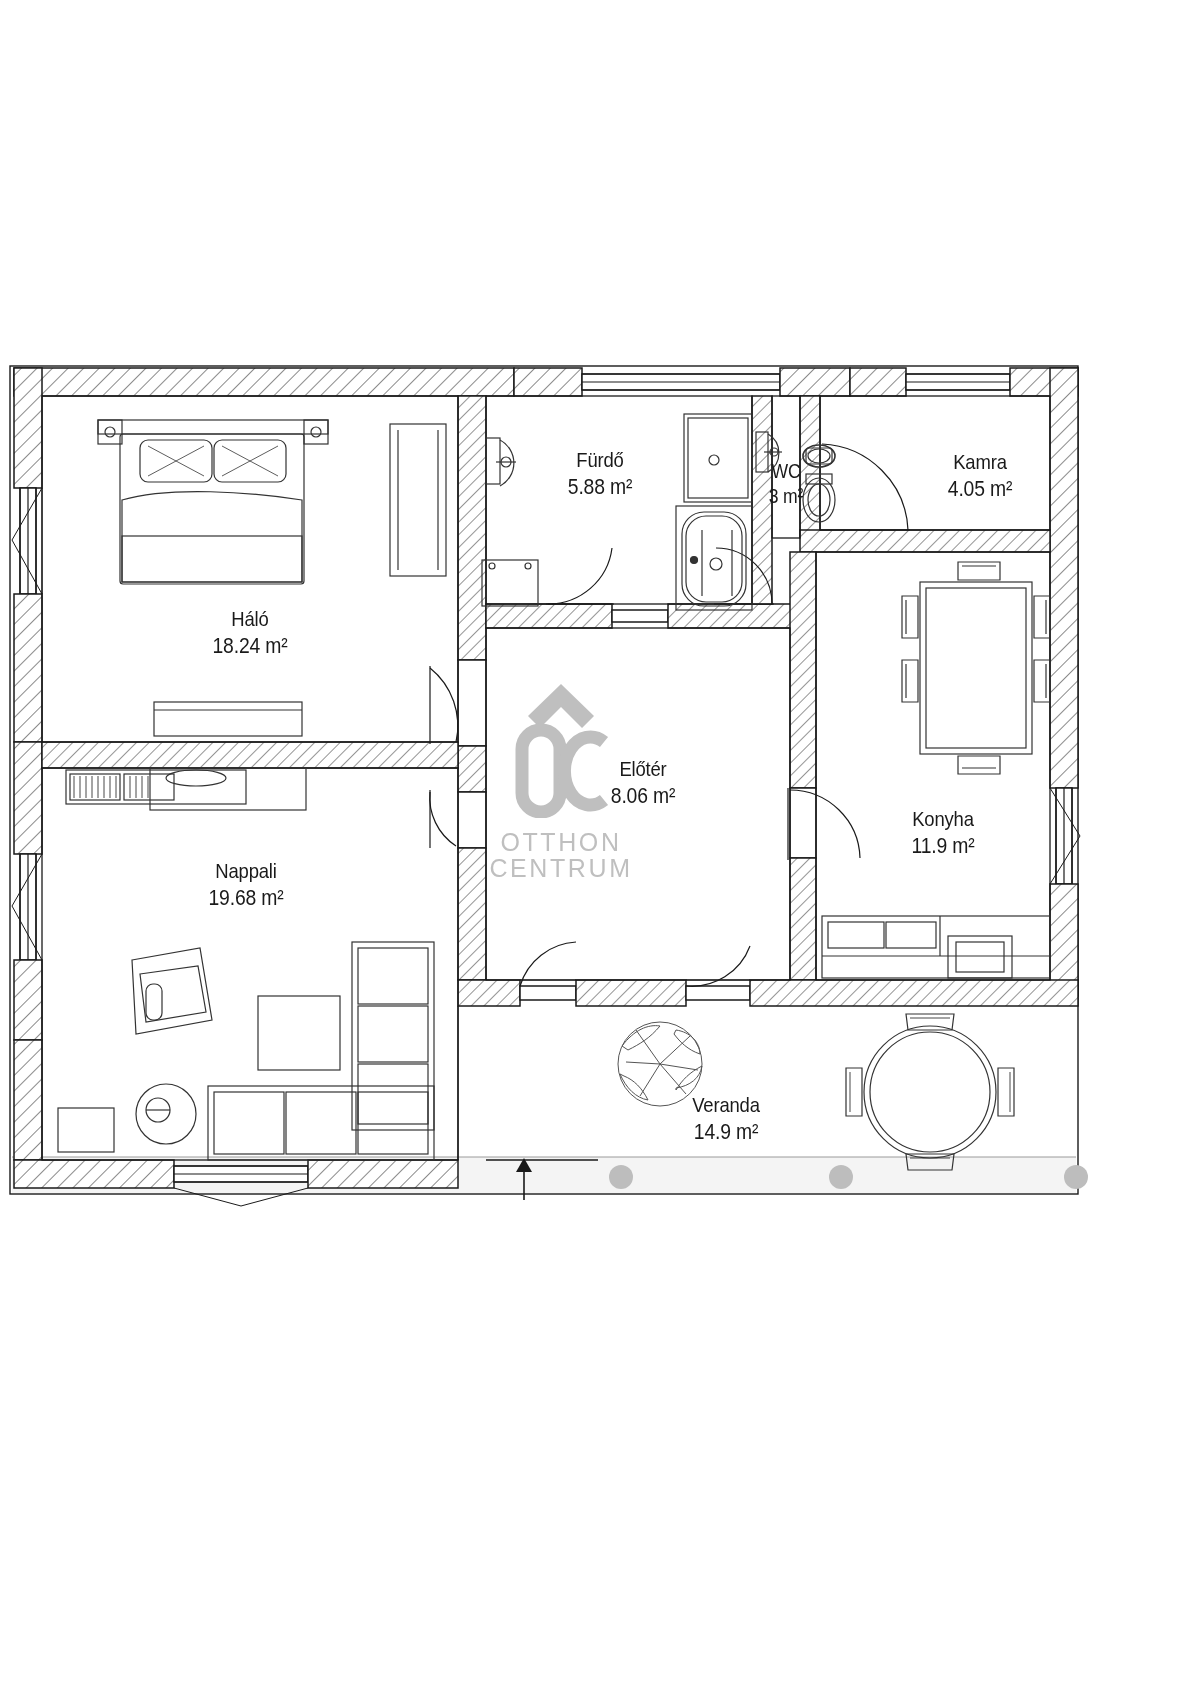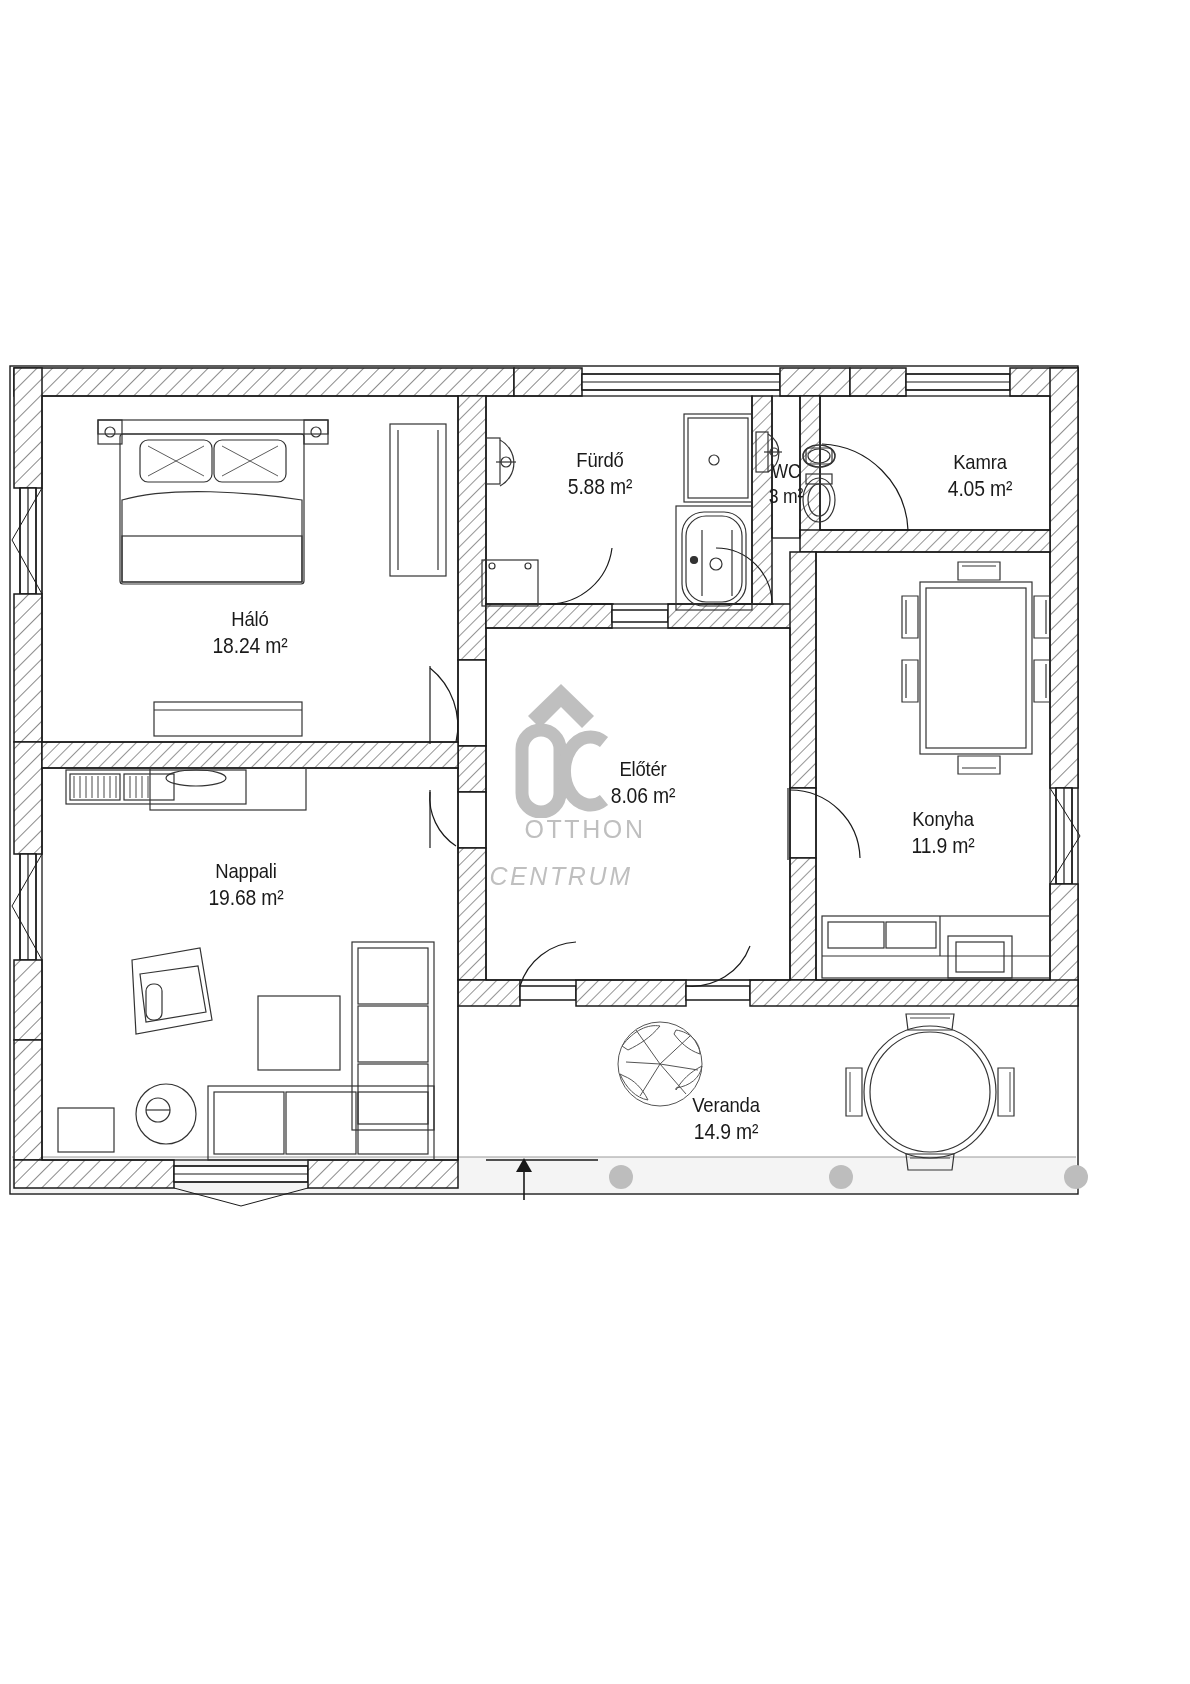--- a/index.html
+++ b/index.html
@@ -29,22 +29,22 @@
     left:486px;top:668px;
     width:150px;height:232px;
     pointer-events:none;
   }
   #wm-word1,#wm-word2{
     position:absolute;left:0;width:150px;
     text-align:center;color:#bfbfbf;
     font-family:"Liberation Sans",sans-serif;
     font-size:25px;letter-spacing:2.6px;font-weight:400;
   }
-  #wm-word1{top:147px;margin-left:24px;}
-  #wm-word2{top:194px;font-style:italic;}
+  #wm-word1{top:160px;}
+  #wm-word2{top:186px;}
 </style>
 </head>
 <body>
 
 <svg id="plan" viewBox="0 0 1190 1684">
 
   <defs>
 
     <pattern id="wallhatch" width="11" height="11" patternUnits="userSpaceOnUse" patternTransform="rotate(45)">
       <rect width="11" height="11" fill="#ffffff"></rect>

